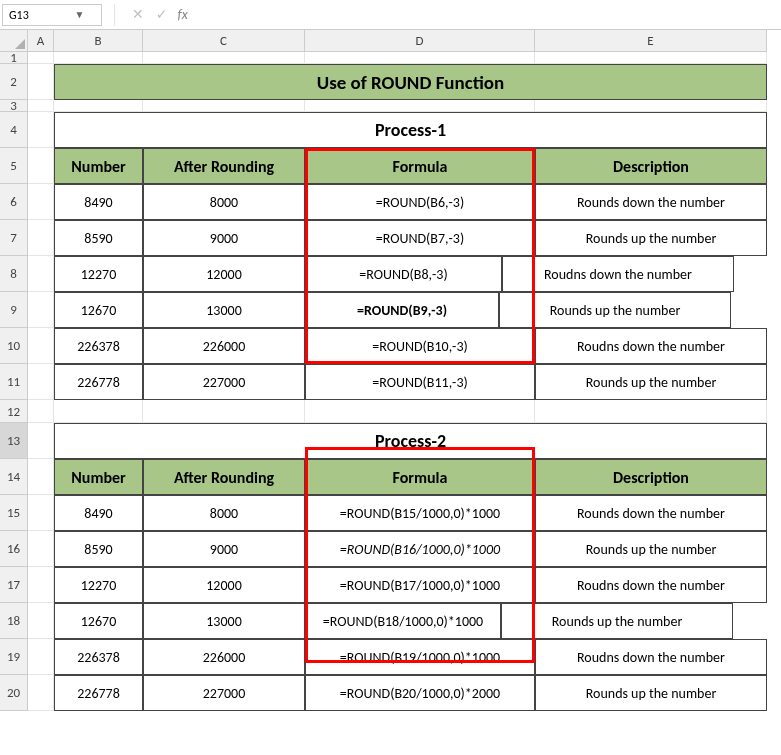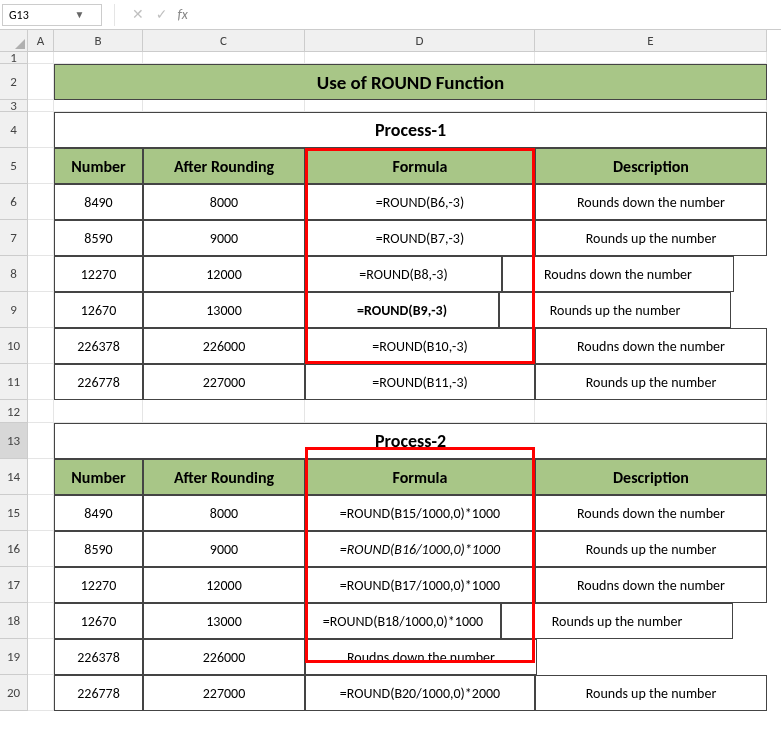--- a/index.html
+++ b/index.html
@@ -200,20 +200,21 @@
           <div class="cell " style="width: 26px;"></div>
           <div class="cell td" style="width: 89px;">12670</div>
           <div class="cell td" style="width: 162px;">13000</div>
           <div class="cell td" style="width: 196px;">=ROUND(B18/1000,0)*1000</div>
           <div class="cell td" style="width: 232px;">Rounds up the number</div>
         </div>
         <div class="row" style="height: 36px;">
           <div class="cell " style="width: 26px;"></div>
           <div class="cell td" style="width: 89px;">226378</div>
           <div class="cell td" style="width: 162px;">226000</div>
+          <div class="cell td" style="width: 230px;">=ROUND(B19/1000,0)*1000</div>
           <div class="cell td" style="width: 232px;">Roudns down the number</div>
         </div>
         <div class="row" style="height: 36px;">
           <div class="cell " style="width: 26px;"></div>
           <div class="cell td" style="width: 89px;">226778</div>
           <div class="cell td" style="width: 162px;">227000</div>
           <div class="cell td" style="width: 230px;">=ROUND(B20/1000,0)*2000</div>
           <div class="cell td" style="width: 232px;">Rounds up the number</div>
         </div>
       </div>

